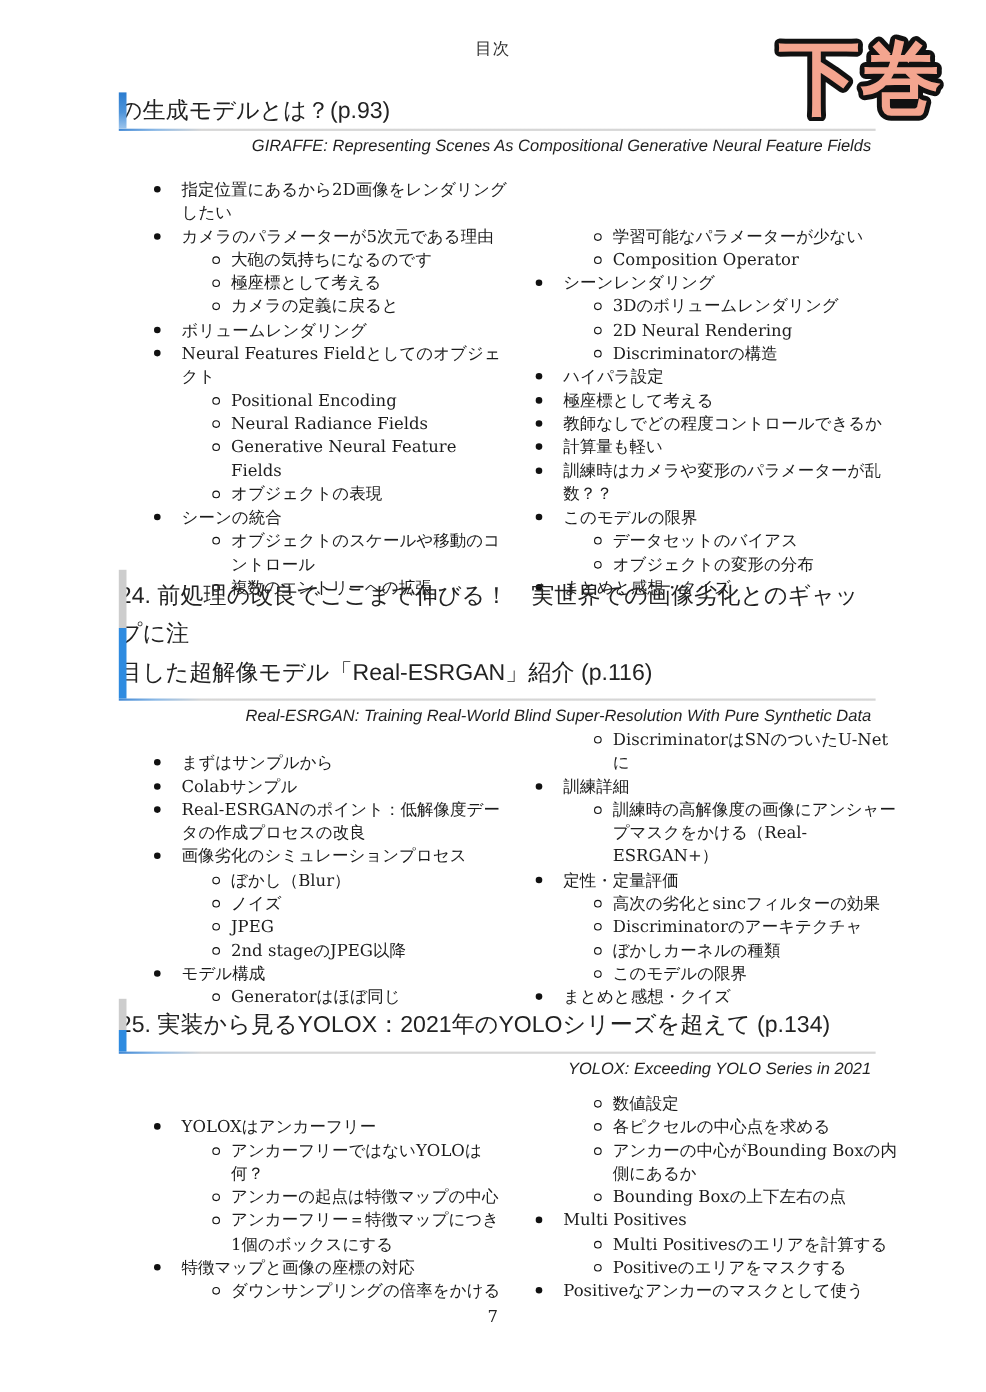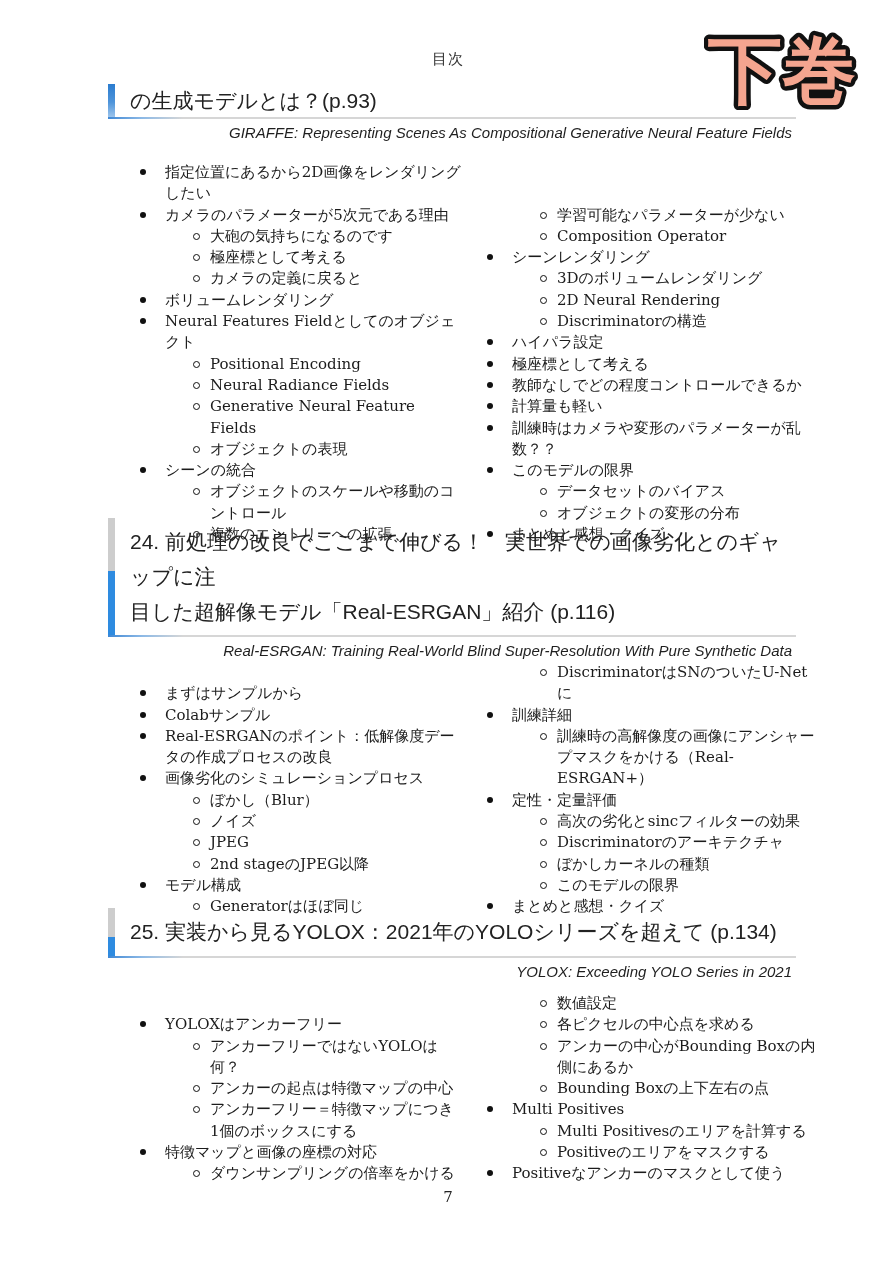--- a/index.html
+++ b/index.html
@@ -2,41 +2,41 @@
 <html><head>
 <meta charset="utf-8">
 <style>
   html,body{margin:0;padding:0;}
   body{
     width:896px;height:1265px;background:#ffffff;position:relative;
     font-family:"DejaVu Serif","Liberation Serif",serif;color:#1b1b1b;
     overflow:hidden;
   }
   .toc-label{
-    position:absolute;top:50px;left:0;width:896px;text-align:center;
+    position:absolute;top:35px;left:0;width:896px;text-align:center;
     font-family:"Liberation Sans","DejaVu Sans",sans-serif;
     font-size:15px;color:#333;letter-spacing:1px;
   }
   .volume-badge{position:absolute;top:26px;right:6px;width:186px;height:84px;}
   .volume-badge svg{display:block;}
   .volume-badge text{
     font-family:"DejaVu Sans","Liberation Sans",sans-serif;font-weight:bold;
     paint-order:stroke fill;stroke-linejoin:round;
   }
   .section{position:absolute;left:0;width:896px;}
   #section-0{top:84px;}
   #section-1{top:518px;}
   #section-2{top:908px;}
   .heading-row{position:relative;margin-left:108px;width:688px;}
   .accent-bar{position:absolute;left:0;top:0;bottom:0;width:7px;}
   .bar-blue{background:linear-gradient(180deg,#2b7ccf 0%,#4e94da 55%,#9cc4ec 100%);}
   .bar-split-45{background:linear-gradient(180deg,#cdcdcd 0%,#cdcdcd 45%,#2e8be0 45%,#2e8be0 100%);}
   .bar-split-60{background:linear-gradient(180deg,#cdcdcd 0%,#cdcdcd 60%,#2e8be0 60%,#2e8be0 100%);}
   .heading-text{
-    margin:0;padding-left:22px;font-weight:normal;
+    margin:0;font-weight:normal;
     font-family:"Liberation Sans","DejaVu Sans",sans-serif;
     font-size:21px;color:#222;white-space:pre-line;
   }
   #section-0 .heading-text{line-height:33px;height:33px;}
   #section-1 .heading-text{line-height:35px;padding-top:6px;padding-bottom:6px;}
   #section-2 .heading-text{line-height:34px;padding-top:7px;padding-bottom:7px;}
   .heading-underline{
     margin-left:108px;width:688px;height:2px;
     background:linear-gradient(90deg,#3f87d4 0px,#8cb9e6 34px,#d6d6d6 75px,#d6d6d6 100%);
   }

